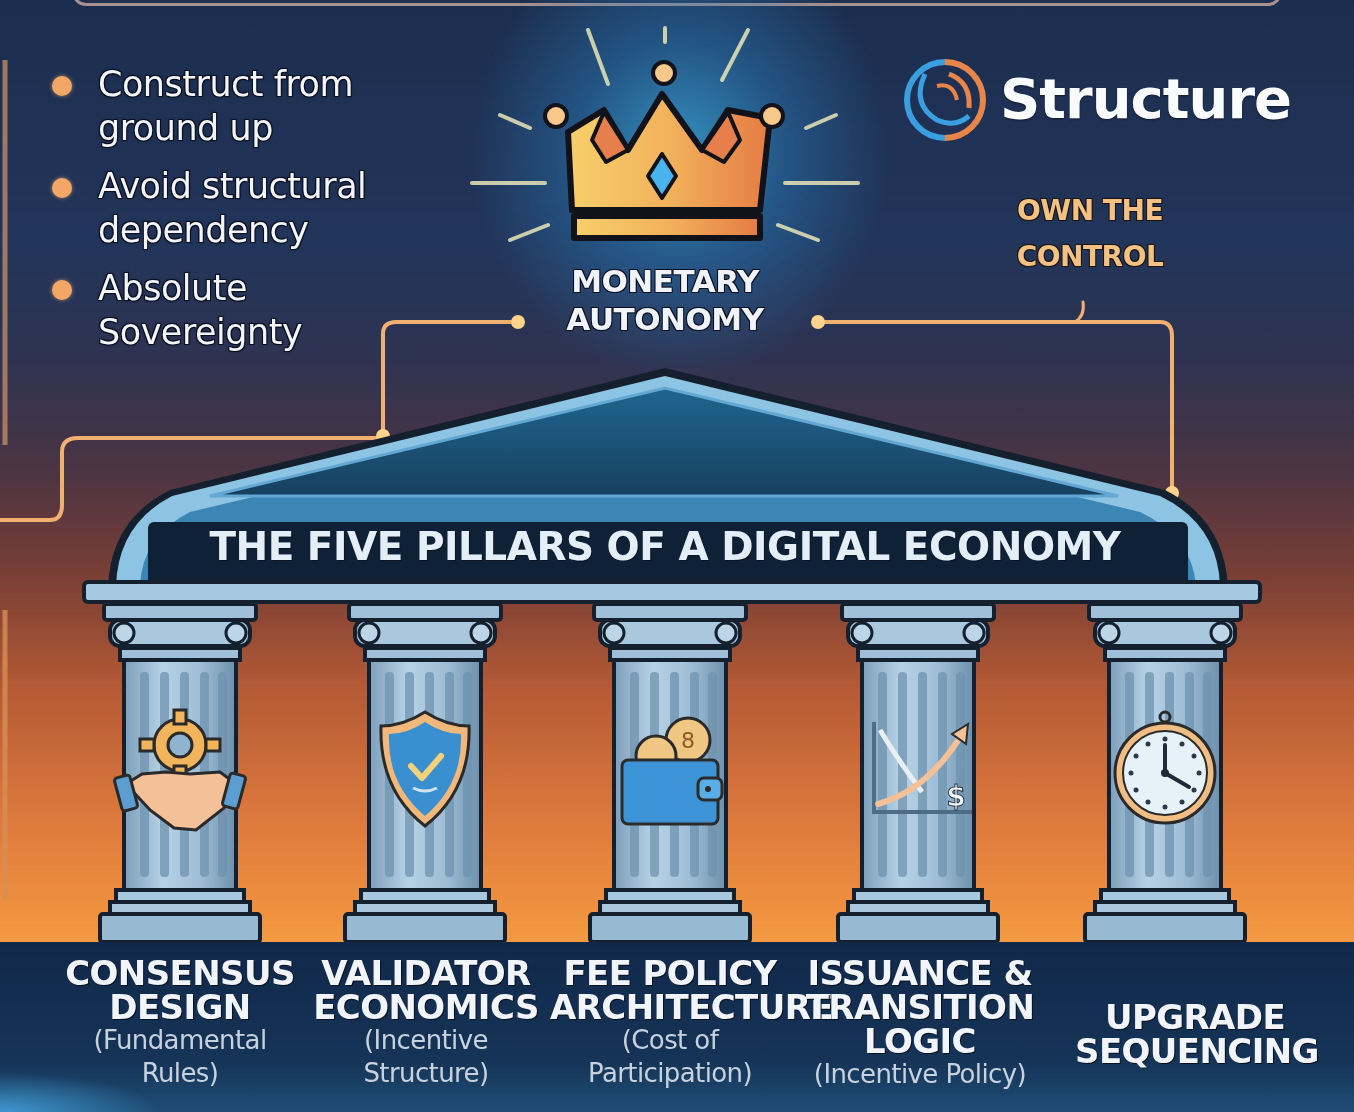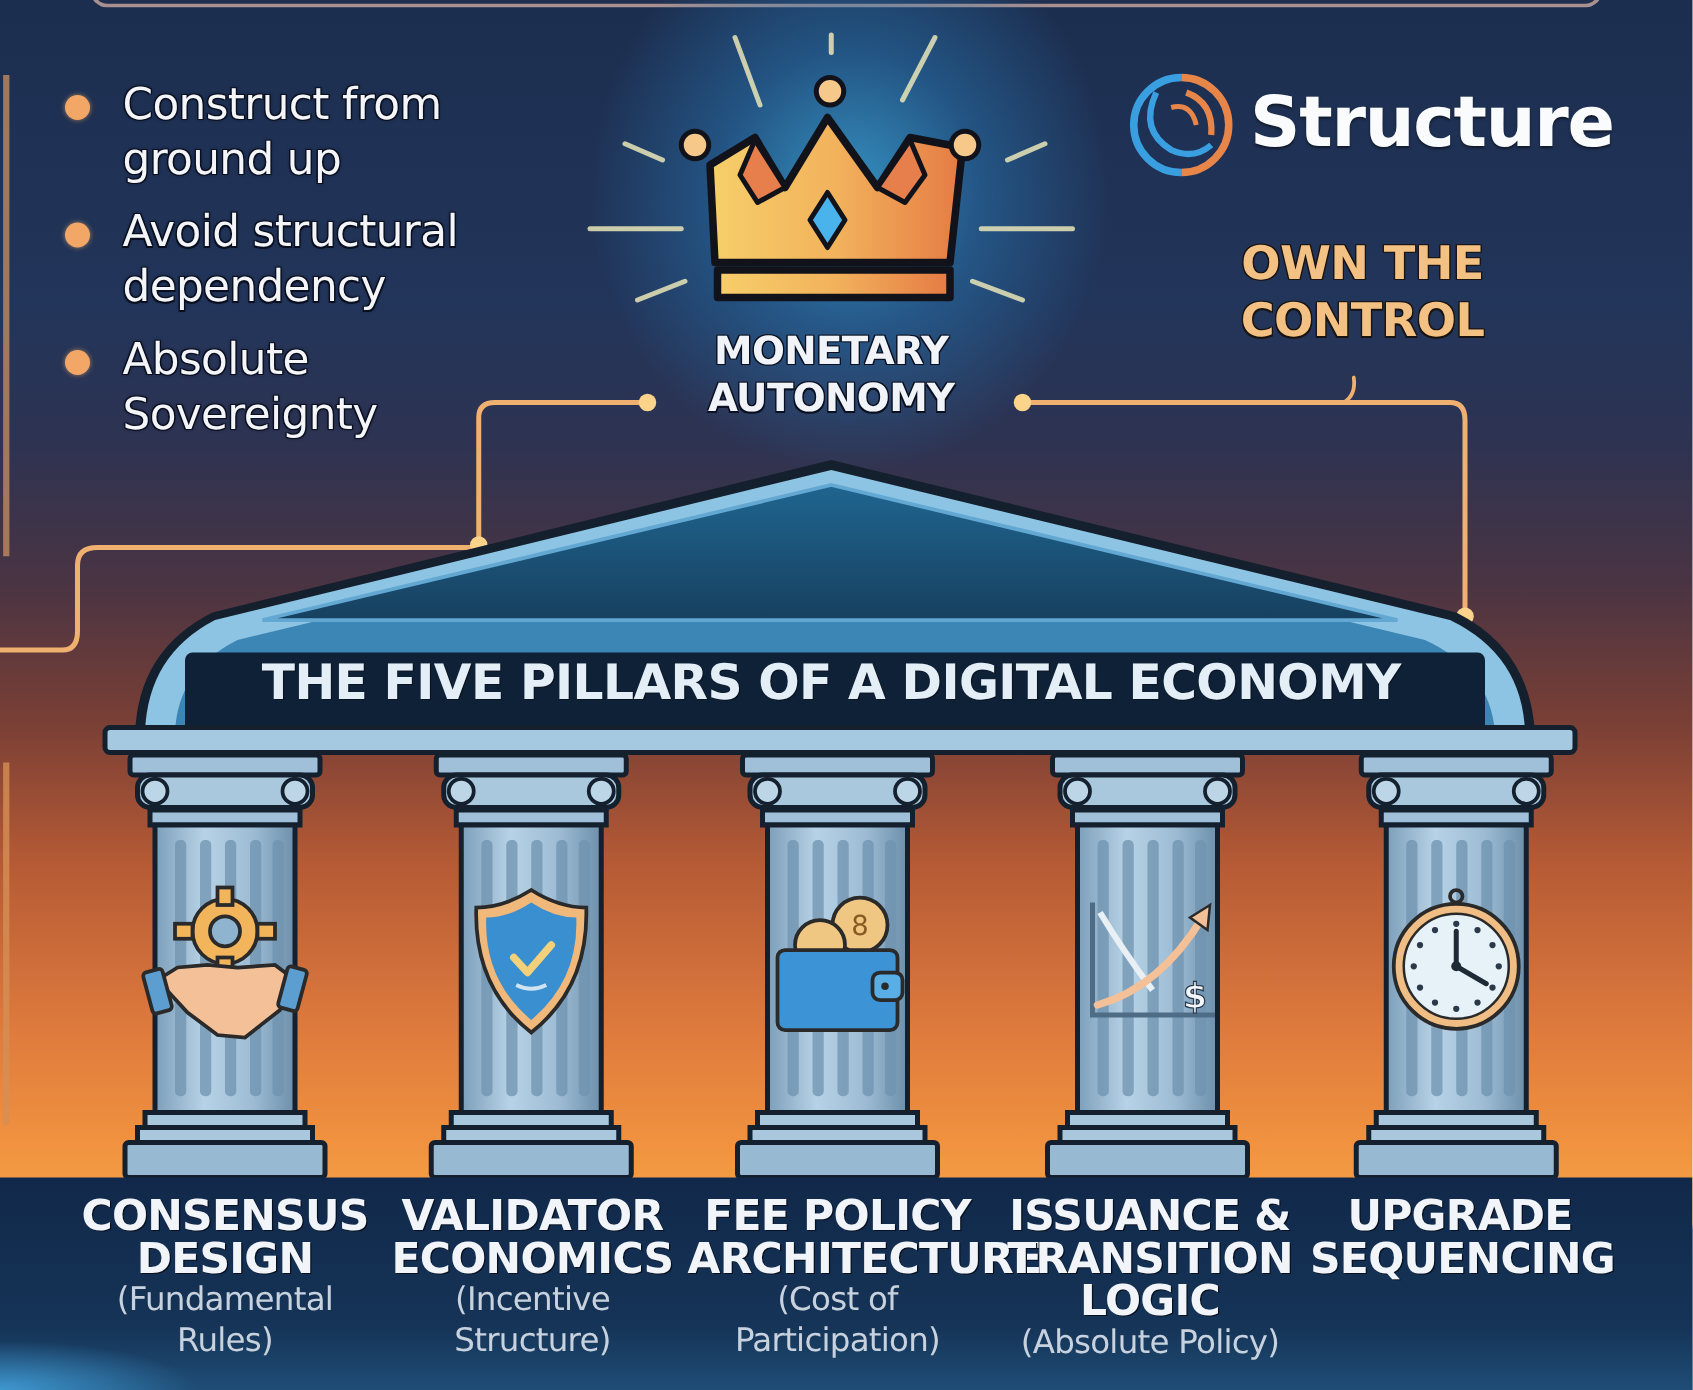--- a/index.html
+++ b/index.html
@@ -43,21 +43,21 @@
   }
 
   .brand { position: absolute; left: 902px; top: 55px; display: flex; align-items: center; }
   .brand .name {
     color: #fafbfd; font-weight: bold; font-size: 56px; letter-spacing: -1px; margin-left: 12px;
     text-shadow: 0 1px 2px rgba(0,0,0,0.5);
   }
 
   .own-control {
     position: absolute; left: 955px; top: 188px; width: 270px; text-align: center;
-    color: #f3c184; font-weight: bold; font-size: 37px; line-height: 46px; letter-spacing: -0.5px;
+    color: #f3c184; font-weight: bold; font-size: 28px; line-height: 46px; letter-spacing: -0.5px;
     text-shadow: 1px 1px 0 #1a1410, -1px -1px 0 #1a1410, 1px -1px 0 #1a1410, -1px 1px 0 #1a1410;
     white-space: pre-line;
   }
 
   .banner-title {
     position: absolute; left: 160px; top: 524px; width: 1010px; text-align: center;
     color: #e4eef7; font-weight: bold; font-size: 39px; letter-spacing: -0.5px;
     text-shadow: 1px 1px 0 #0a1422;
   }
 
@@ -372,20 +372,20 @@
   <div class="pillar-label" style="left:306px;">
     <div class="title">VALIDATOR
 ECONOMICS</div>
     <div class="sub">(Incentive
 Structure)</div>
   </div>
   <div class="pillar-label" style="left:800px;">
     <div class="title">ISSUANCE &amp;
 TRANSITION
 LOGIC</div>
-    <div class="sub">(Absolute Policy)</div>
-  </div>
-  <div class="pillar-label" style="left:1048px;">
+    <div class="sub">(Incentive Policy)</div>
+  </div>
+  <div class="pillar-label" style="left:1075px;margin-top:44px;">
     <div class="title">UPGRADE
 SEQUENCING</div>
   </div>
 
 </div>
 
 </body></html>

